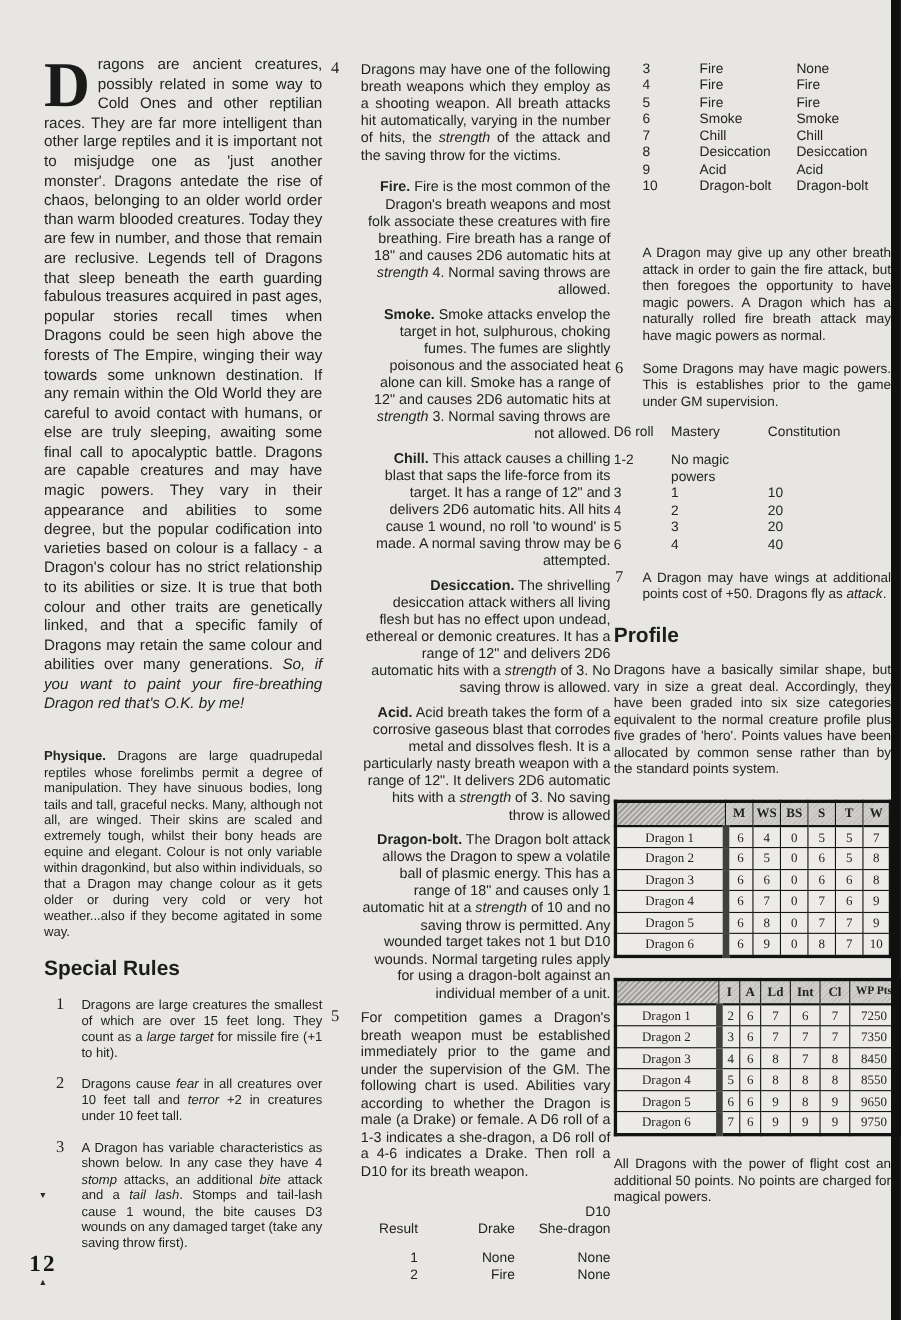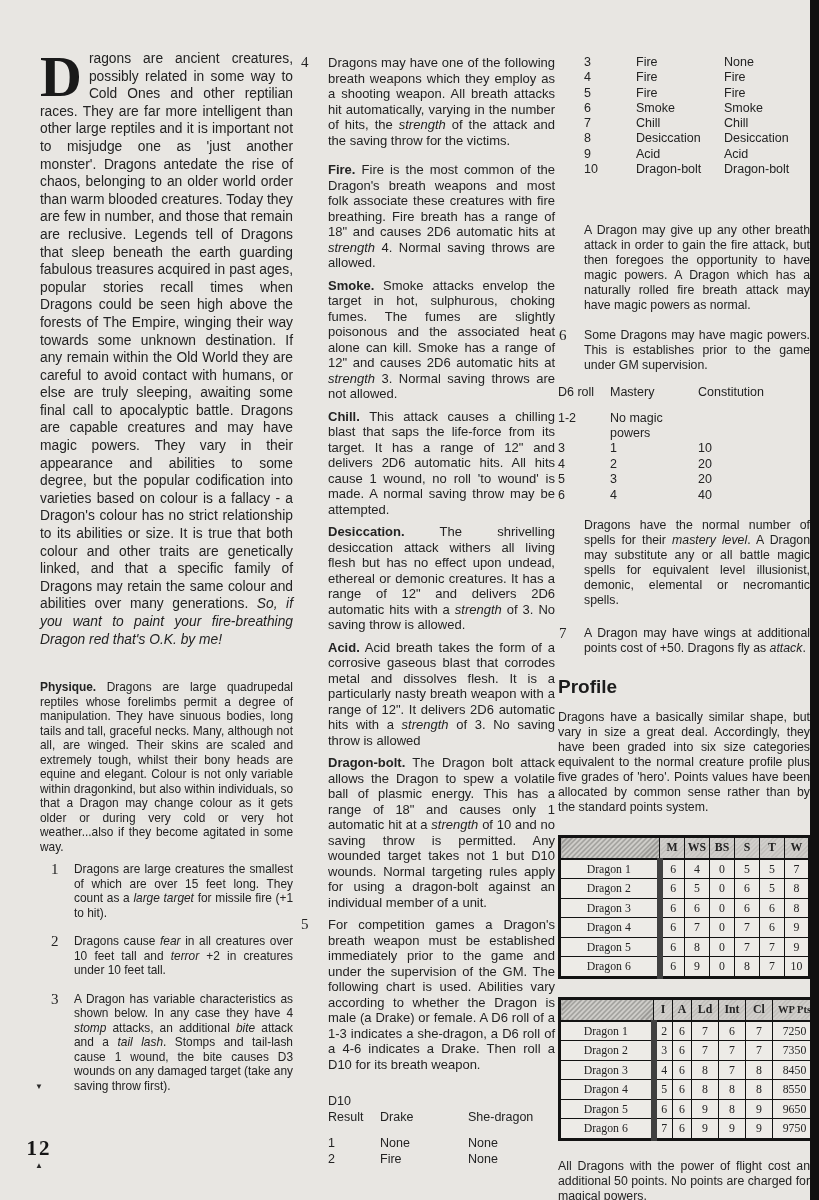--- a/index.html
+++ b/index.html
@@ -30,21 +30,21 @@
 
   .item{display:flex;align-items:flex-start;margin:0 0 14px 0;}
   .item p{flex:1;margin:0;}
   .num{font-family:"Liberation Serif",serif;font-size:15px;line-height:15px;box-sizing:border-box;}
   .col1 .num{width:34px;padding-left:11px;}
   .col2 .num{width:30px;padding-left:3px;}
   .col3 .num{width:26px;padding-left:1px;}
   .col2 .item{margin-bottom:7px;}
   .col3 .item{margin-bottom:12px;}
 
-  .ind2{margin-left:30px;}
+  .ind2{margin-left:30px;text-align:right;}
   .ind3{margin-left:26px;}
 
   .chart{font-size:12.5px;}
   .chart-label{line-height:16px;margin-bottom:1px;}
   .chart-row{display:grid;grid-template-columns:52px 88px 1fr;line-height:15px;margin-bottom:0.5px;}
   .chart-head{margin-bottom:11px;}
   .chart .cell{white-space:normal;}
   .col2 .chart{margin-top:14px;}
   .col3 .topchart{margin-bottom:14px;}
   .col3 .topchart .chart-row{line-height:14.8px;}
@@ -80,20 +80,21 @@
 </head>
 <body>
 
 <div class="scan">
 
   <div class="col col1">
     <p class="body intro"><span class="dropcap">D</span><span><span>ragons are ancient creatures, possibly related in some way to Cold Ones and other reptilian races. They are far more intelligent than other large reptiles and it is important not to misjudge one as 'just another monster'. Dragons antedate the rise of chaos, belonging to an older world order than warm blooded creatures. Today they are few in number, and those that remain are reclusive. Legends tell of Dragons that sleep beneath the earth guarding fabulous treasures acquired in past ages, popular stories recall times when Dragons could be seen high above the forests of The Empire, winging their way towards some unknown destination. If any remain within the Old World they are careful to avoid contact with humans, or else are truly sleeping, awaiting some final call to apocalyptic battle. Dragons are capable creatures and may have magic powers. They vary in their appearance and abilities to some degree, but the popular codification into varieties based on colour is a fallacy - a Dragon's colour has no strict relationship to its abilities or size. It is true that both colour and other traits are genetically linked, and that a specific family of Dragons may retain the same colour and abilities over many generations. </span><span class="i">So, if you want to paint your fire-breathing Dragon red that's O.K. by me!</span></span></p>
 
     <p class="body small"><span class="b">Physique.</span><span> Dragons are large quadrupedal reptiles whose forelimbs permit a degree of manipulation. They have sinuous bodies, long tails and tall, graceful necks. Many, although not all, are winged. Their skins are scaled and extremely tough, whilst their bony heads are equine and elegant. Colour is not only variable within dragonkind, but also within individuals, so that a Dragon may change colour as it gets older or during very cold or very hot weather...also if they become agitated in some way.</span></p>
 
+    <h2 class="heading">Special Rules</h2>
 
     <div class="item">
       <span class="num">1</span>
       <p class="body small"><span>Dragons are large creatures the smallest of which are over 15 feet long. They count as a </span><span class="i">large target</span><span> for missile fire (+1 to hit).</span></p>
     </div>
     <div class="item">
       <span class="num">2</span>
       <p class="body small"><span>Dragons cause </span><span class="i">fear</span><span> in all creatures over 10 feet tall and </span><span class="i">terror</span><span> +2 in creatures under 10 feet tall.</span></p>
     </div>
     <div class="item">
@@ -223,21 +224,20 @@
             <span class="cell">20</span>
           </div>
           <div class="chart-row">
             <span class="cell">6</span>
             <span class="cell">4</span>
             <span class="cell">40</span>
           </div>
         </div>
     </div>
 
-    <p class="body ind3" style="margin-bottom:18px;"><span>Dragons have the normal number of spells for their </span><span class="i">mastery level</span><span>. A Dragon may substitute any or all battle magic spells for equivalent level illusionist, demonic, elemental or necromantic spells.</span></p>
 
     <div class="item">
       <span class="num">7</span>
       <p class="body"><span>A Dragon may have wings at additional points cost of +50. Dragons fly as </span><span class="i">attack</span><span>.</span></p>
     </div>
 
     <h2 class="heading">Profile</h2>
 
     <p class="body" style="margin-bottom:16px;">Dragons have a basically similar shape, but vary in size a great deal. Accordingly, they have been graded into six size categories equivalent to the normal creature profile plus five grades of 'hero'. Points values have been allocated by common sense rather than by the standard points system.</p>
 

